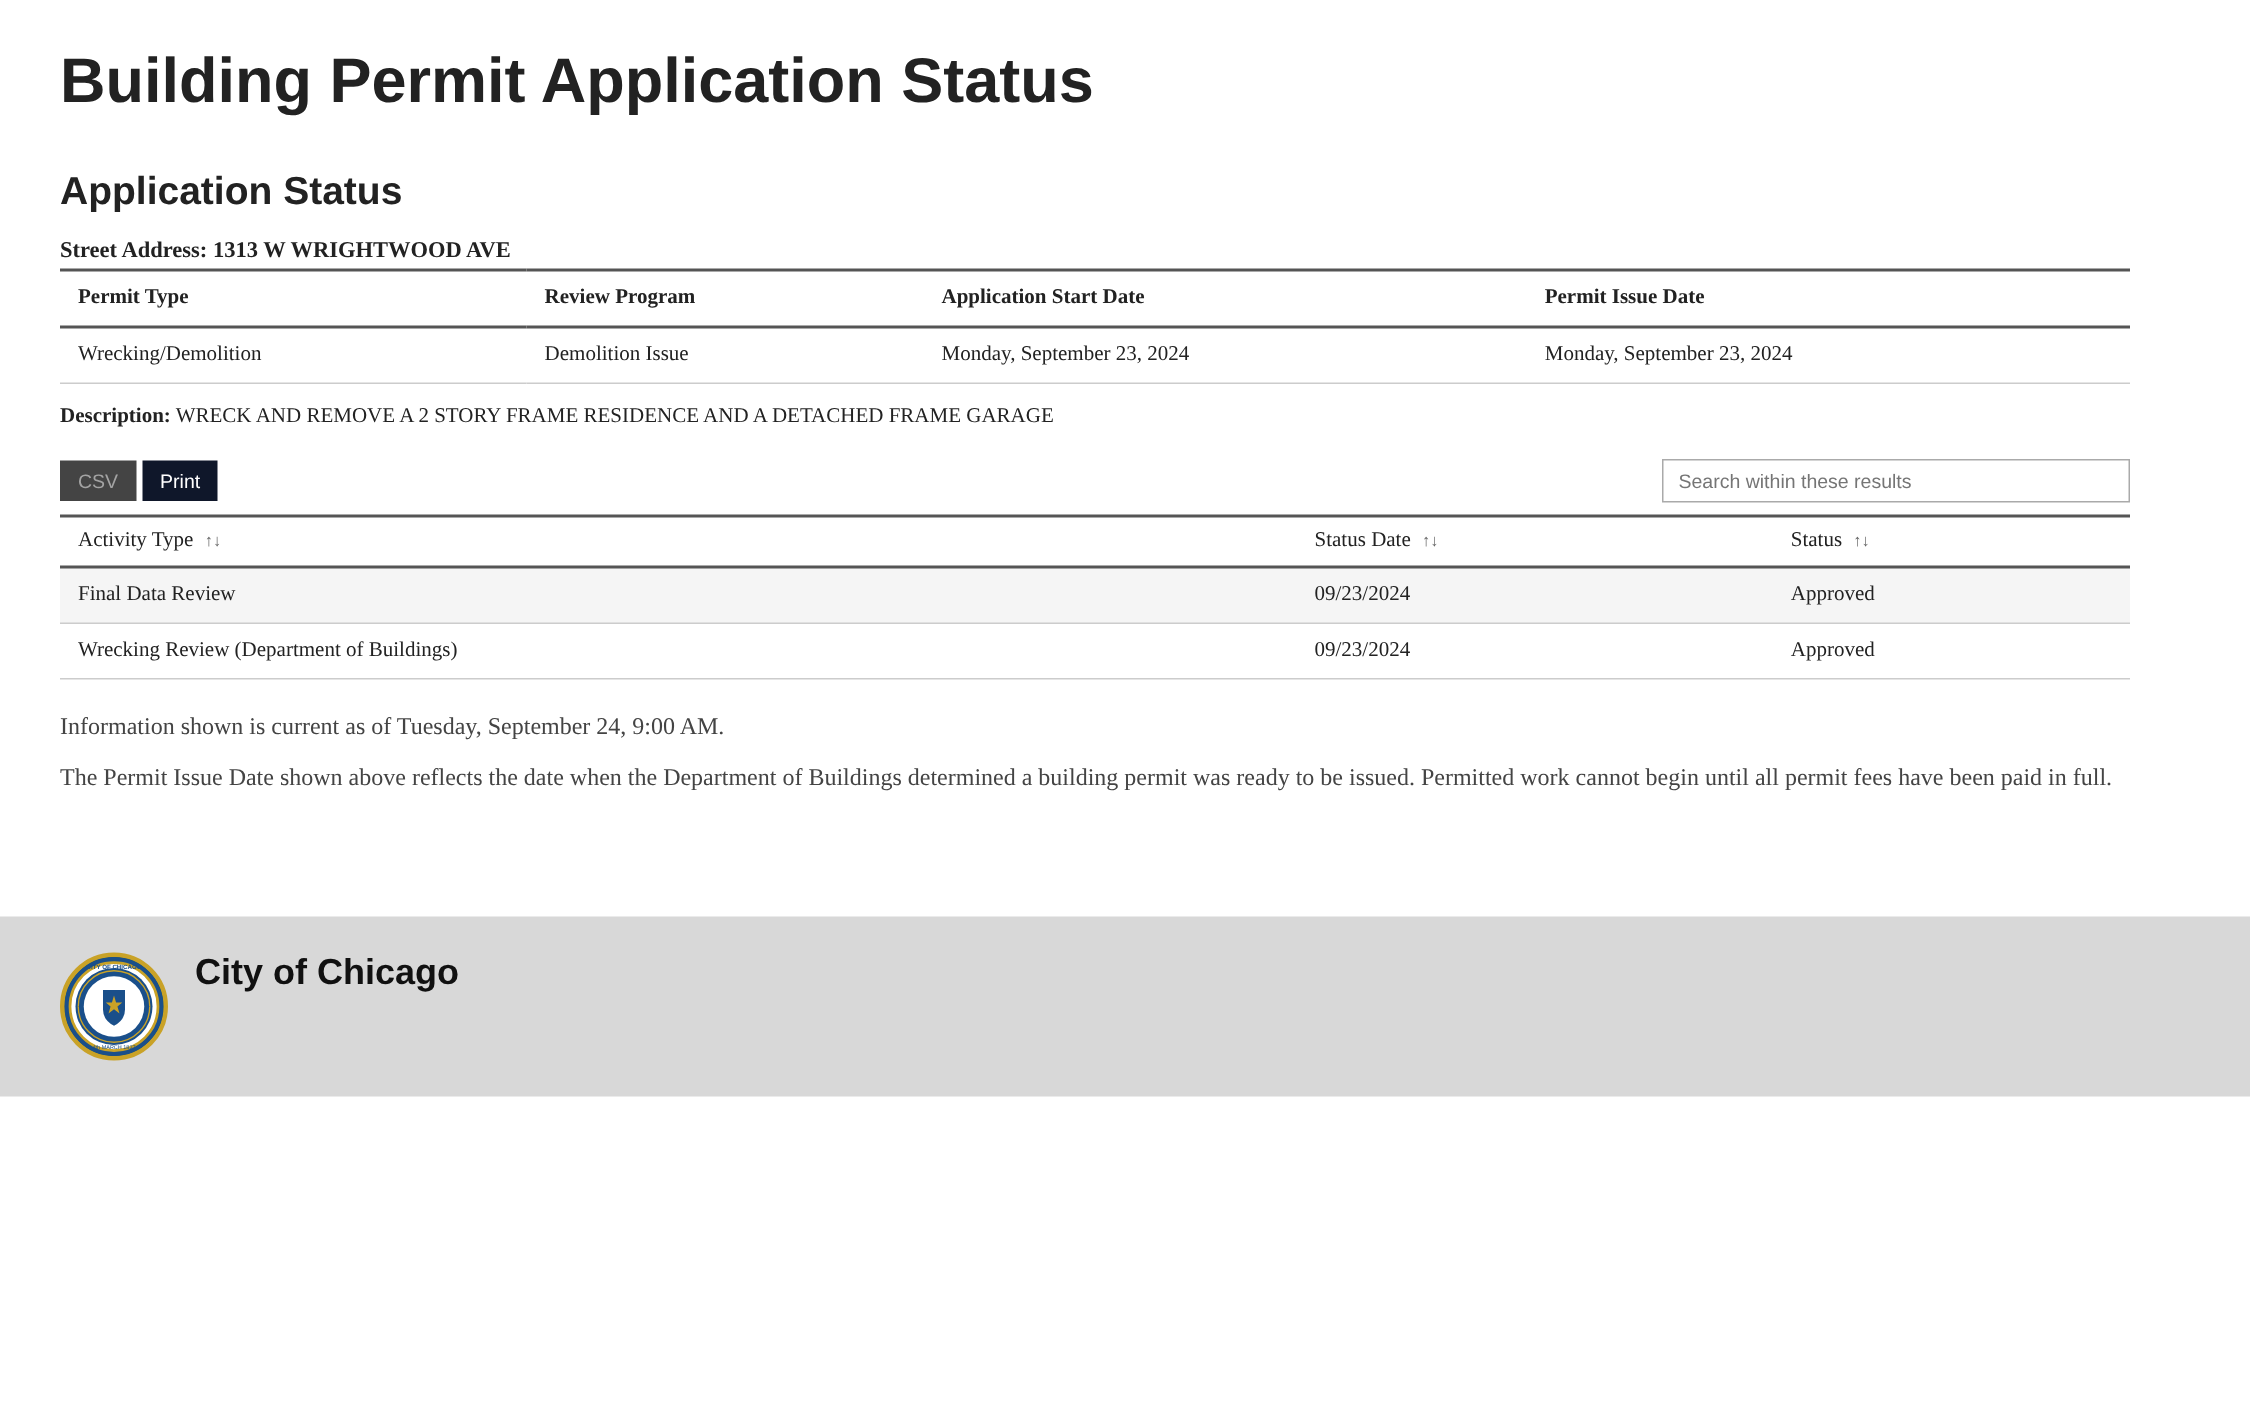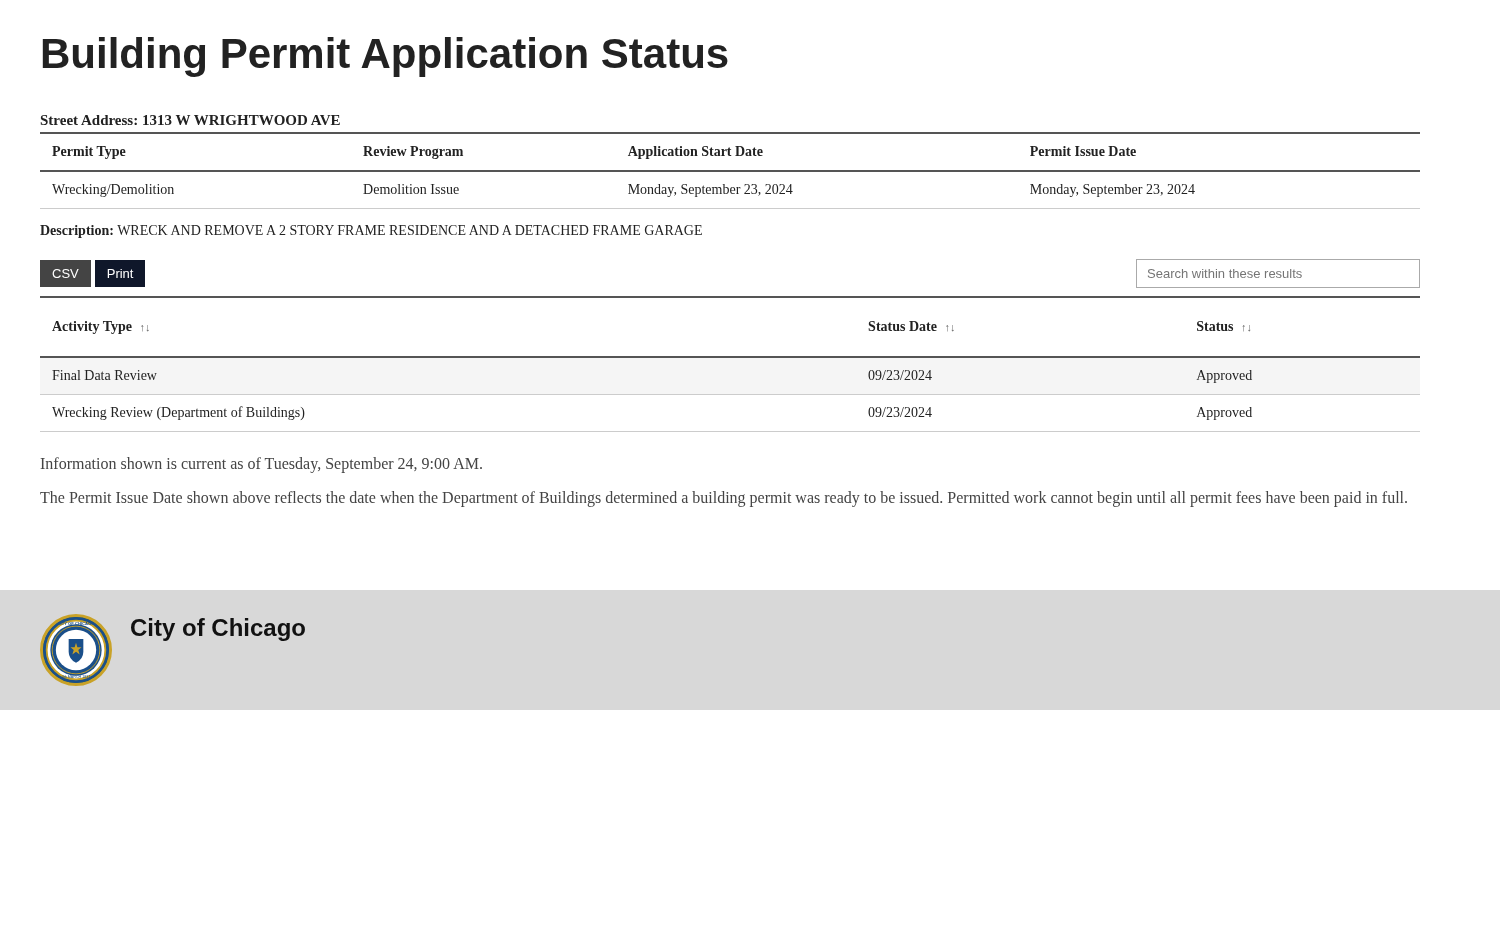--- a/index.html
+++ b/index.html
@@ -86,21 +86,21 @@
       margin-bottom: 8px;
     }
 
     .btn-group {
       display: flex;
       gap: 4px;
     }
 
     .btn-csv {
       background: #444;
-      color: #ffffff;
+      color: #a3a3a3;
       border: none;
       padding: 6px 12px;
       font-size: 13px;
       cursor: pointer;
       font-family: Arial, sans-serif;
     }
 
     .btn-print {
       background: #0f172a;
       color: #fff;
@@ -108,36 +108,36 @@
       padding: 6px 12px;
       font-size: 13px;
       cursor: pointer;
       font-family: Arial, sans-serif;
     }
 
     .search-input {
       border: 1px solid #aaa;
       padding: 6px 10px;
       font-size: 13px;
-      width: 284px;
+      width: 312px;
       color: #999;
       font-family: Arial, sans-serif;
     }
 
     .activity-table {
       width: 100%;
       border-collapse: collapse;
       margin-bottom: 20px;
     }
 
     .activity-table th {
       text-align: left;
-      font-weight: bold;
-      font-size: 14px;
-      padding: 21px 12px;
+      font-weight: normal;
+      font-size: 14px;
+      padding: 8px 12px;
       border-top: 2px solid #555;
       border-bottom: 2px solid #555;
       background: #fff;
     }
 
     .activity-table th .sort-icon {
       font-size: 11px;
       color: #666;
       margin-left: 4px;
     }
@@ -192,20 +192,21 @@
       overflow: hidden;
       border: 3px solid #c9a227;
     }
   </style>
 </head>
 <body>
 
 <div class="main-content">
   <h1 class="page-title">Building Permit Application Status</h1>
 
+  <h2 class="section-title">Application Status</h2>
 
   <p class="street-address">
     <span>Street Address:</span>
     <span> </span><span>1313 W WRIGHTWOOD AVE</span>
   </p>
 
   <table class="permit-table">
     <thead>
       <tr>
         <th>Permit Type</th>

